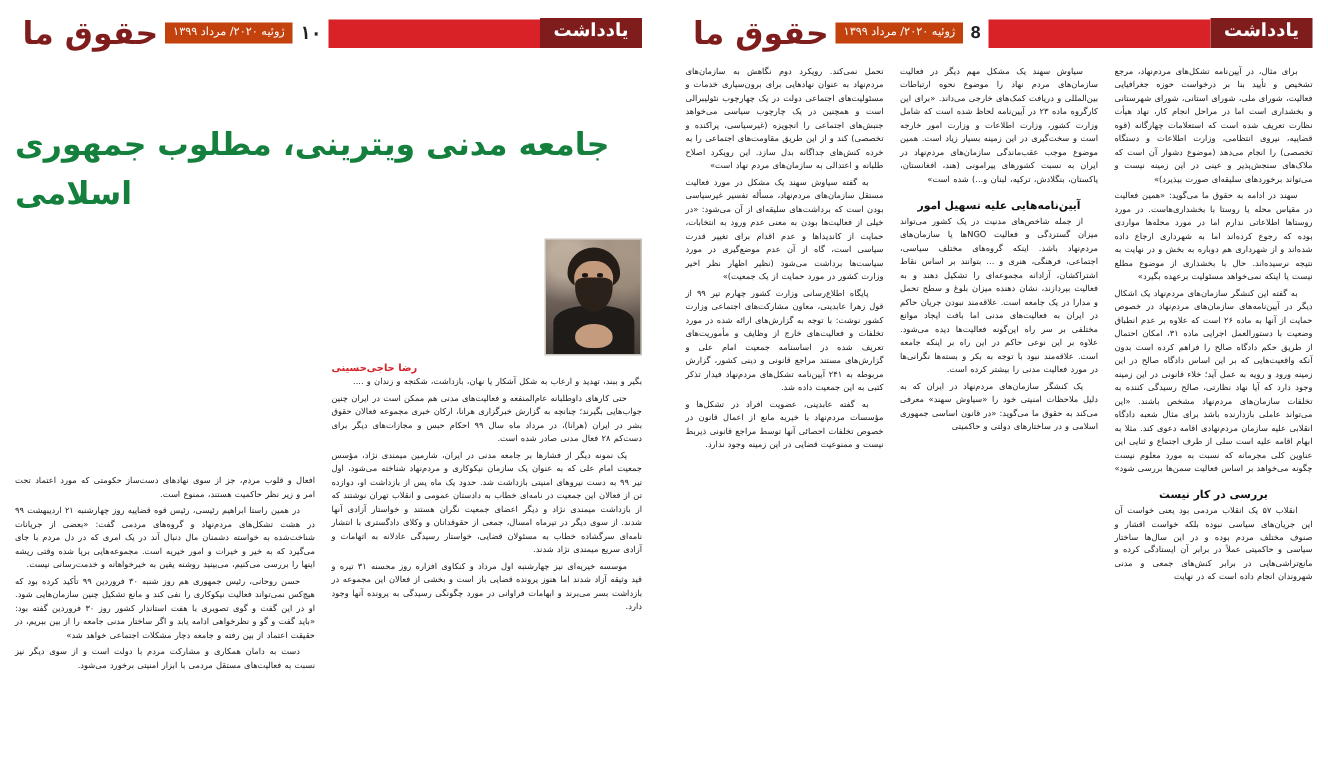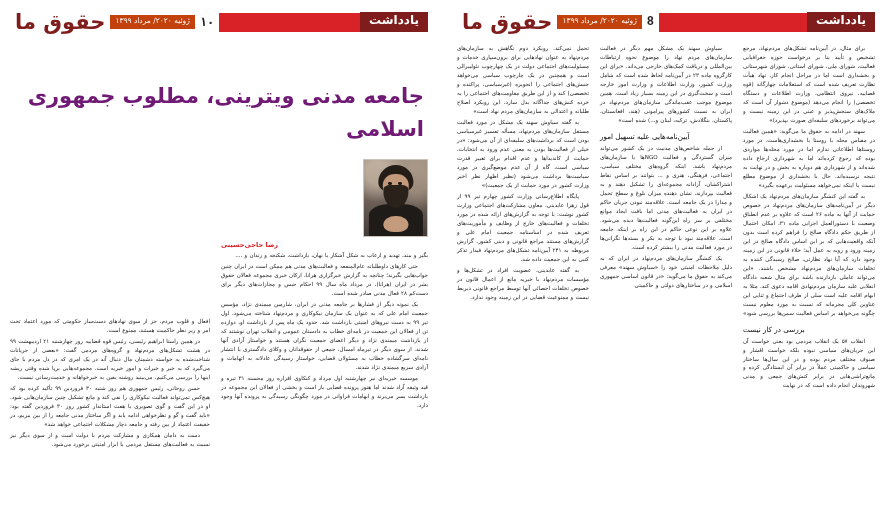--- a/index.html
+++ b/index.html
@@ -51,28 +51,28 @@
   .cols { display: flex; gap: 11px; }
   .cols-3 > .col { width: 136px; }
   .col { text-align: justify; }
   .col p {
     font-size: 5.55px; line-height: 1.62; color: #1a1a1a;
     text-align: justify; text-align-last: right;
     margin-bottom: 2px; word-spacing: 0.4px;
   }
   .col p.indent { text-indent: 10px; }
   .subhead {
-    font-size: 7.2px; font-weight: 400; color: #111;
-    margin: 7px 0 3px 0; text-align: left;
+    font-size: 7.2px; font-weight: 700; color: #111;
+    margin: 7px 0 3px 0; text-align: center;
   }
 
   
   .feature-title {
-    color: #701a75; font-size: 21px; font-weight: 700;
-    line-height: 1.55; text-align: right; direction: rtl;
+    color: #15803d; font-size: 21px; font-weight: 700;
+    line-height: 1.55; text-align: left; direction: rtl;
     padding: 36px 4px 0 0;
   }
   .byline-block { padding-top: 14px; }
   .portrait {
     width: 65px; height: 78px; margin: 0 0 4px auto;
     border: 1px solid #c9c3bb; overflow: hidden;
     background: linear-gradient(180deg,#8a7f77 0%,#6d625c 40%,#3f3833 100%);
     position: relative;
   }
   .portrait .bg-blur {

